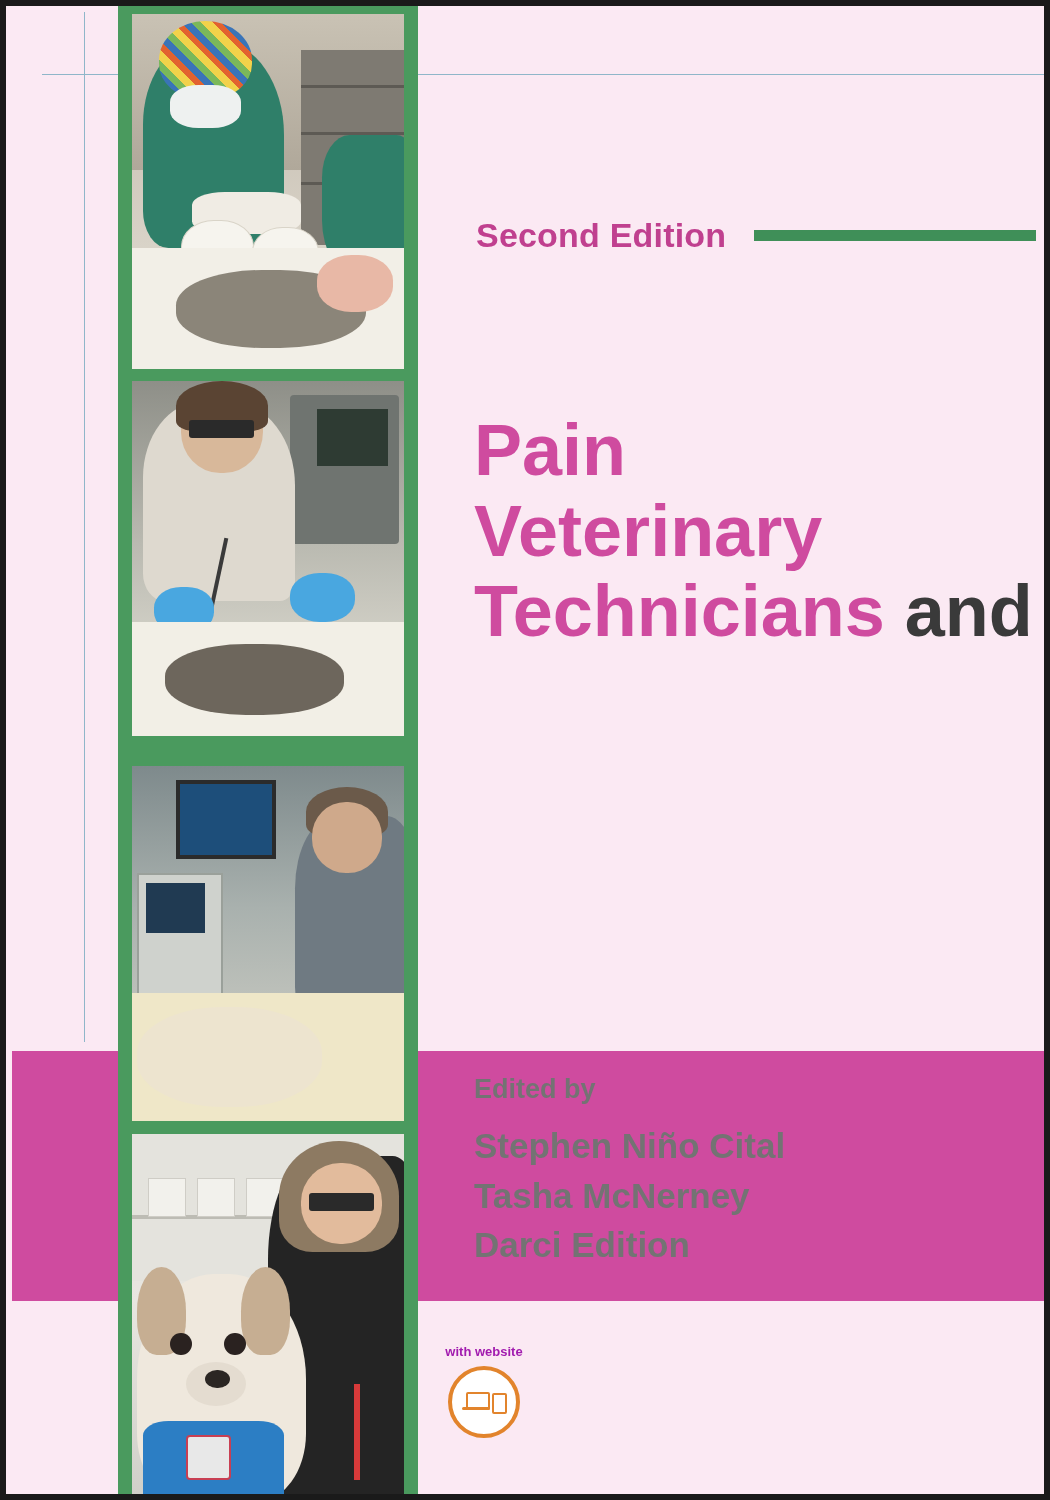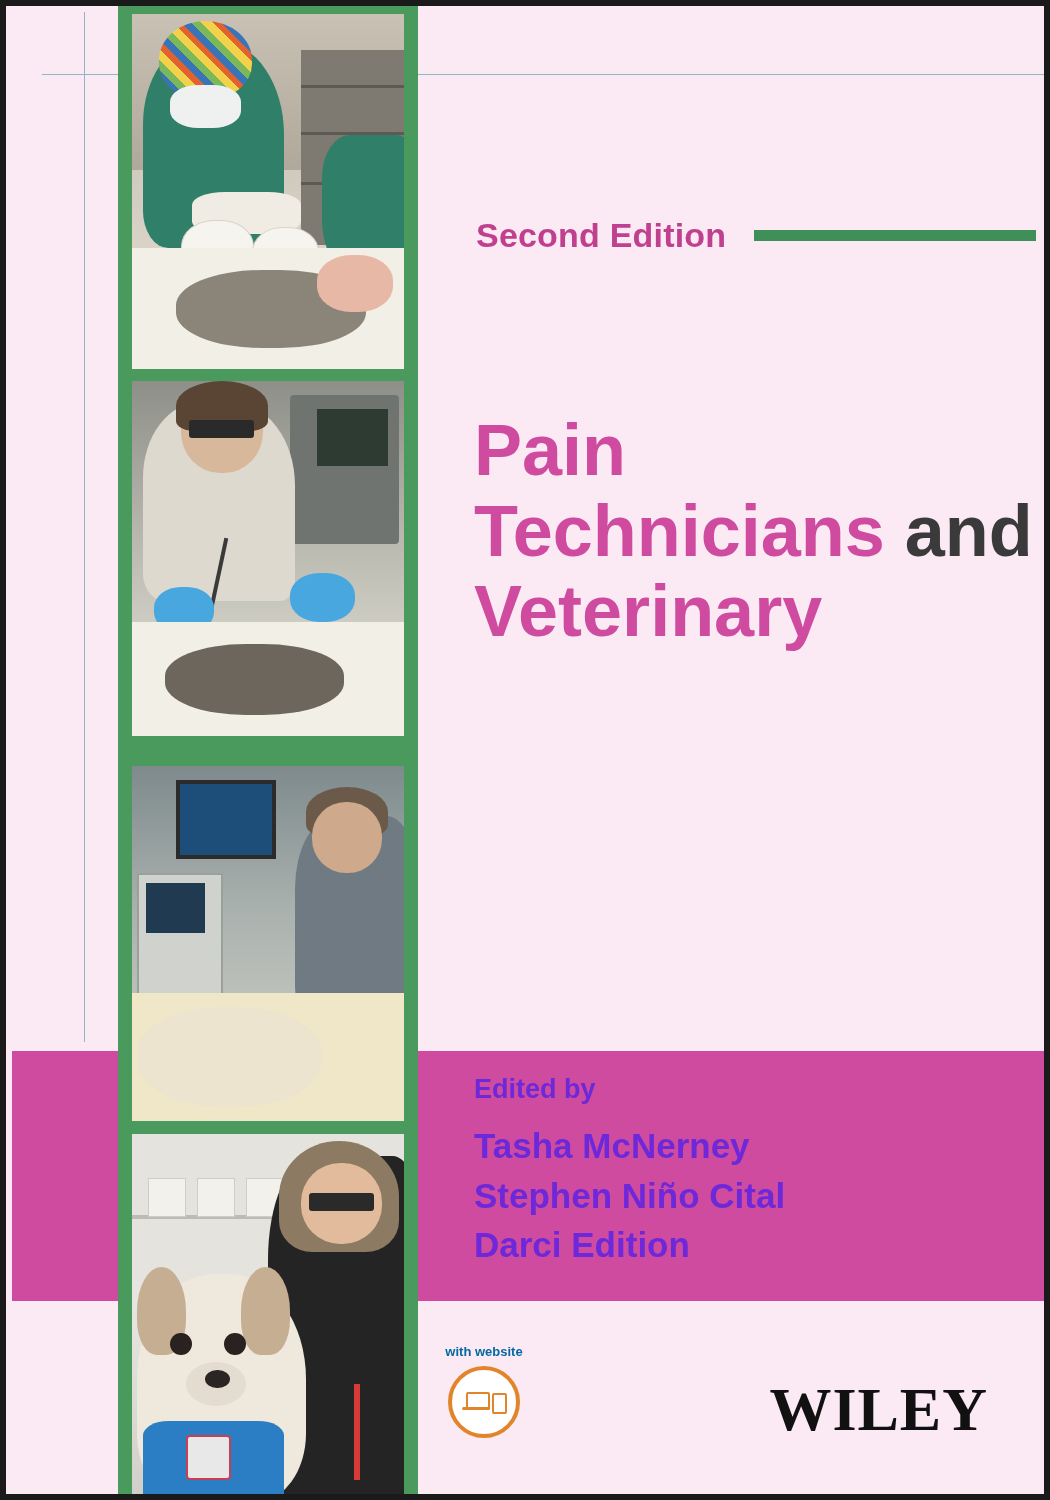--- a/index.html
+++ b/index.html
@@ -173,21 +173,21 @@
   .title .light {
     color: #3a3a3a;
     font-weight: bold;
   }
 
   
   .editors {
     position: absolute;
     left: 468px;
     top: 1068px;
-    color: #6d28d9;
+    color: #737373;
   }
   .edited-by {
     font-size: 27px;
     font-weight: bold;
     margin-bottom: 16px;
   }
   .editor-name {
     font-size: 35px;
     font-weight: bold;
     line-height: 1.42;
@@ -214,21 +214,21 @@
     box-sizing: border-box;
   }
   .wb-text {
     position: absolute;
     left: 0;
     top: 0;
     width: 108px;
     text-align: center;
     font-size: 13px;
     font-weight: bold;
-    color: #0369a1;
+    color: #a21caf;
   }
   .wb-laptop {
     position: absolute;
     left: 36px;
     top: 48px;
     width: 20px;
     height: 14px;
     border: 2.5px solid #e2842c;
     border-radius: 2px;
   }
@@ -358,37 +358,36 @@
   <div class="second-edition-row">
     <div class="second-edition">Second Edition</div>
     <div class="se-rule"></div>
   </div>
 
   <div class="title">
     <div>
       <span>Pain</span>
     </div>
     <div>
+      <span>Veterinary</span>
+    </div>
+    <div>
       <span>Technicians</span> <span class="light">and</span>
-    </div>
-    <div>
-      <span>Veterinary</span>
     </div>
   </div>
 
   <div class="editors">
     <div class="edited-by">Edited by</div>
+    <div class="editor-name">Stephen Niño Cital</div>
     <div class="editor-name">Tasha McNerney</div>
-    <div class="editor-name">Stephen Niño Cital</div>
     <div class="editor-name">Darci Edition</div>
   </div>
 
   <div class="website-badge">
     <div class="wb-text">with website</div>
     <div class="wb-circle"></div>
     <div class="wb-laptop"></div>
     <div class="wb-laptop-base"></div>
     <div class="wb-phone"></div>
   </div>
 
-  <div class="wiley">WILEY</div>
 
 </div>
 
 </body></html>

